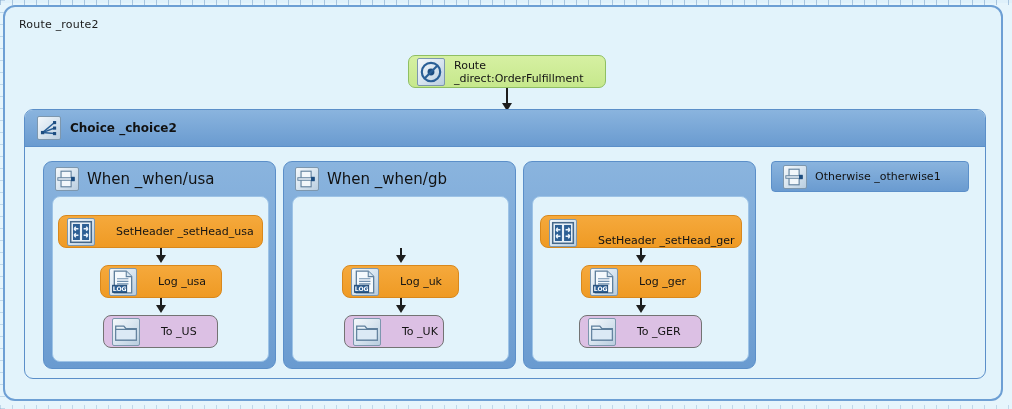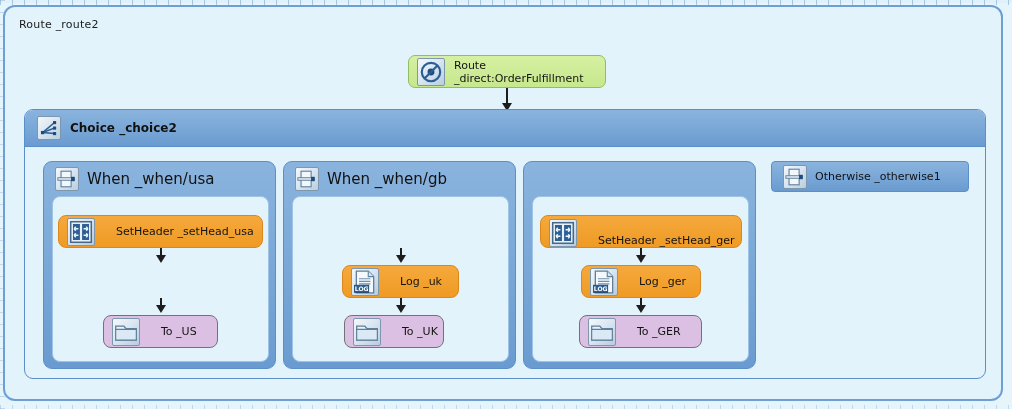--- a/index.html
+++ b/index.html
@@ -171,20 +171,36 @@
                   <path d="M5.6 9 L9.6 9 M5.6 9 L7.2 7.2 M5.6 9 L7.2 10.8" stroke="#eaf2fa" stroke-width="1.3" fill="none"></path>
                   <path d="M18.4 9 L14.4 9 M18.4 9 L16.8 7.2 M18.4 9 L16.8 10.8" stroke="#eaf2fa" stroke-width="1.3" fill="none"></path>
                   <path d="M5.6 15 L9.6 15 M5.6 15 L7.2 13.2 M5.6 15 L7.2 16.8" stroke="#eaf2fa" stroke-width="1.3" fill="none"></path>
                   <path d="M18.4 15 L14.4 15 M18.4 15 L16.8 13.2 M18.4 15 L16.8 16.8" stroke="#eaf2fa" stroke-width="1.3" fill="none"></path>
                 </svg>
               </span>
               <span class="step-label">SetHeader _setHead_usa</span>
             </div>
             <div class="conn" style="left: 107px; top: 51px; height: 9px;"></div>
             <div class="arrowhead" style="left: 103px; top: 58px;"></div>
+            <div class="step orange" style="width: 122px; top: 68px; left: 47px;">
+              <span class="ico lg">
+                <svg viewBox="0 0 24 24">
+                  <path d="M4 2 H15 L20 7 V22 H4 Z" fill="#f4f9fd" stroke="#5f7f9c" stroke-width="1.2"></path>
+                  <path d="M15 2 V7 H20" fill="#d7e5f1" stroke="#5f7f9c" stroke-width="1"></path>
+                  <g stroke="#6f8fae" stroke-width="1.1">
+                    <line x1="6.5" y1="9" x2="17" y2="9"></line>
+                    <line x1="6.5" y1="11.4" x2="17" y2="11.4"></line>
+                    <line x1="6.5" y1="13.8" x2="17" y2="13.8"></line>
+                  </g>
+                  <rect x="2.4" y="15" width="13" height="6.6" fill="#2d5f94" stroke="#1d4570" stroke-width="0.8"></rect>
+                  <text x="8.9" y="20.1" font-size="5.6" fill="#ffffff" text-anchor="middle" font-family="DejaVu Sans, sans-serif" font-weight="bold">LOG</text>
+                </svg>
+              </span>
+              <span class="step-label">Log _usa</span>
+            </div>
             <div class="conn" style="left: 107px; top: 101px; height: 9px;"></div>
             <div class="arrowhead" style="left: 103px; top: 108px;"></div>
             <div class="step purple" style="width: 115px; top: 118px; left: 50px;">
               <span class="ico lg">
                 <svg viewBox="0 0 24 24">
                   <path d="M2.5 6.5 H10 L12 9 H21.5 V19.5 H2.5 Z" fill="#eaf3fa" stroke="#5f7f9c" stroke-width="1.2"></path>
                   <path d="M2.5 9.6 H21.5 V19.5 H2.5 Z" fill="#dbe9f5" stroke="#5f7f9c" stroke-width="1"></path>
                 </svg>
               </span>
               <span class="step-label">To _US</span>

